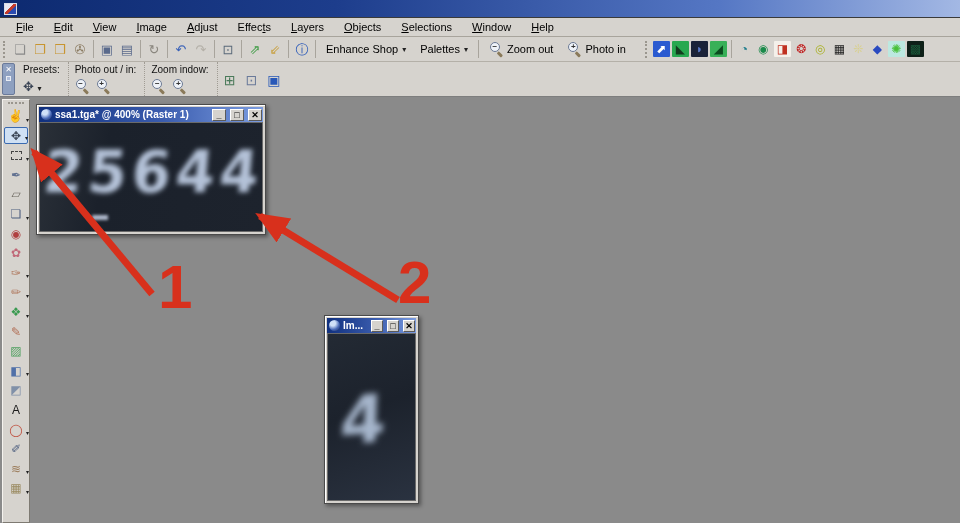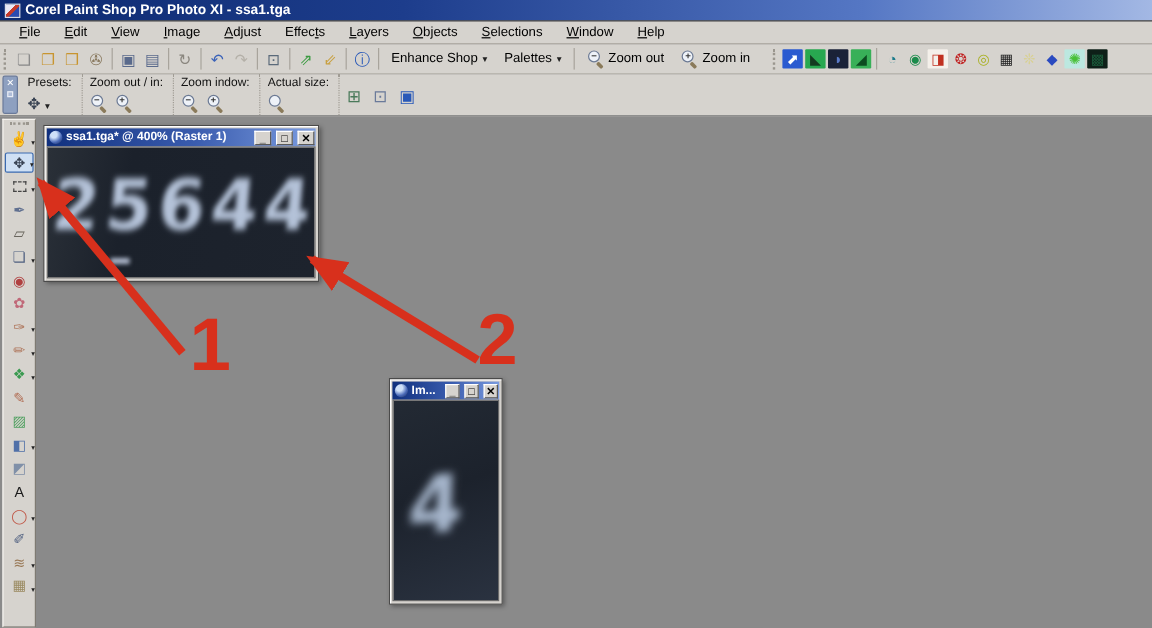--- a/index.html
+++ b/index.html
@@ -148,21 +148,20 @@
   }
   
   .overlay { position:absolute; left:0; top:0; width:960px; height:523px; z-index:40; pointer-events:none; }
   .ann-label { font-family:"Liberation Sans", sans-serif; font-weight:bold; }
 </style>
 </head>
 <body>
 
 <div class="titlebar">
   <div class="app-icon"></div>
-  <span>Corel Paint Shop Pro Photo XI - ssa1.tga</span>
 </div>
 
 <div class="menubar" id="menubar">
     <span class="menu-item"><u>F</u>ile</span>
     <span class="menu-item"><u>E</u>dit</span>
     <span class="menu-item"><u>V</u>iew</span>
     <span class="menu-item"><u>I</u>mage</span>
     <span class="menu-item"><u>A</u>djust</span>
     <span class="menu-item">Effec<u>t</u>s</span>
     <span class="menu-item"><u>L</u>ayers</span>
@@ -234,21 +233,21 @@
   <div class="label-btn">
     <span class="mag">
         <span class="lens">−</span>
       </span>
     <span>Zoom out</span>
   </div>
   <div class="label-btn">
     <span class="mag">
         <span class="lens">+</span>
       </span>
-    <span>Zoom in</span>
+    <span>Photo in</span>
   </div>
   <div style="width:10px"></div>
   <div class="grip"></div>
   <span id="fx-icons" style="display:flex;align-items:center;">
       <div class="effect-btn" style="background: rgb(42, 90, 208);">
         <span style="color: rgb(255, 255, 255);">⬈</span>
       </div>
       <div class="effect-btn" style="background: rgb(40, 168, 80);">
         <span style="color: rgb(20, 60, 32);">◣</span>
       </div>
@@ -300,46 +299,38 @@
   <div class="opt-group">
     <span class="opt-label">Presets:</span>
     <div class="opt-row">
       <span style="font-size:13px;color:#3a4454;">
         <span>✥</span>
         <span class="dd-arrow">▾</span>
       </span>
     </div>
   </div>
   <div class="opt-group">
-    <span class="opt-label">Zoom out / in:</span>
+    <span class="opt-label">Photo out / in:</span>
     <div class="opt-row">
       <span class="mag">
           <span class="lens">−</span>
         </span>
       <span class="mag">
           <span class="lens">+</span>
         </span>
     </div>
   </div>
   <div class="opt-group">
     <span class="opt-label">Zoom indow:</span>
     <div class="opt-row">
       <span class="mag">
           <span class="lens">−</span>
         </span>
       <span class="mag">
           <span class="lens">+</span>
-        </span>
-    </div>
-  </div>
-  <div class="opt-group">
-    <span class="opt-label">Actual size:</span>
-    <div class="opt-row">
-      <span class="mag">
-          <span class="lens"></span>
         </span>
     </div>
   </div>
   <div class="opt-group" style="border-right:none;justify-content:flex-end;">
     <div class="opt-row" id="win-icons" style="gap:10px;font-size:14px;">
         <span style="color: rgb(74, 122, 90);">⊞</span>
         <span style="color: rgb(106, 122, 154);">⊡</span>
         <span style="color: rgb(40, 88, 184);">▣</span>
       </div>
   </div>

